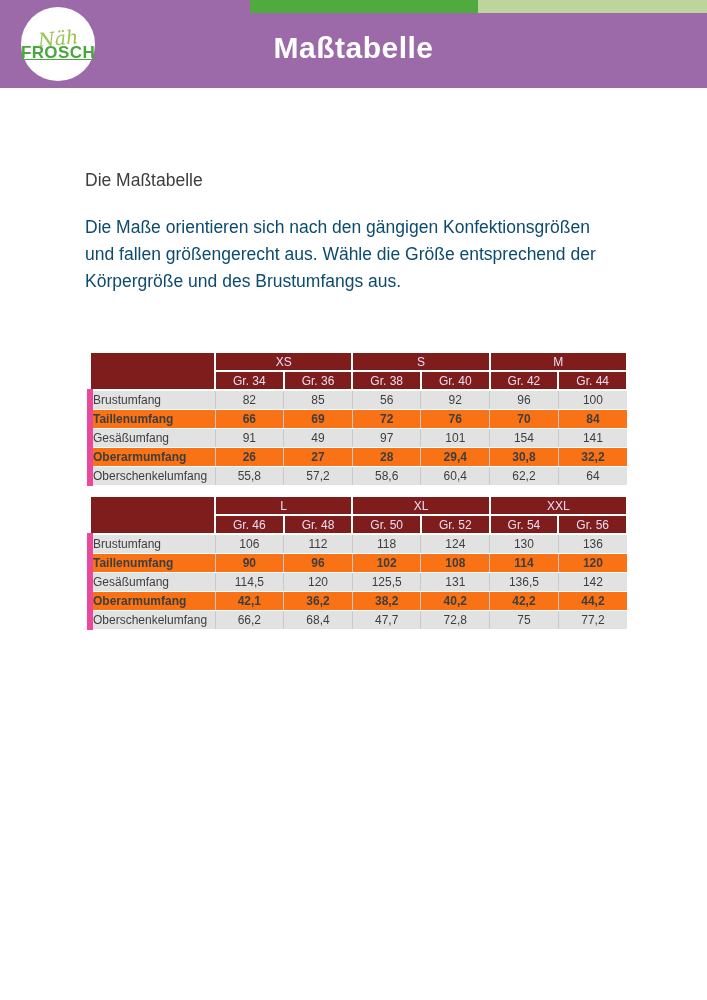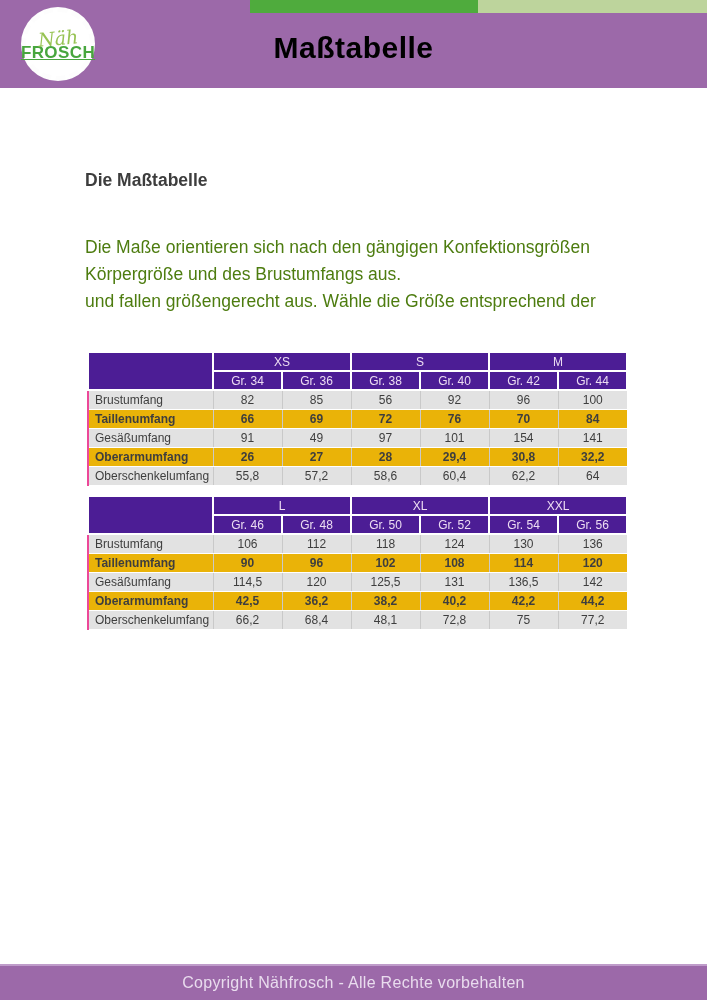--- a/index.html
+++ b/index.html
@@ -5,46 +5,46 @@
   html,body{margin:0;padding:0;}
   body{width:707px;height:1000px;background:#fff;font-family:"Liberation Sans",sans-serif;}
   .page{position:relative;width:707px;height:1000px;background:#fff;overflow:hidden;}
 
   
   .hdr{position:absolute;left:0;top:0;width:707px;height:88px;background:#9c69a9;}
   .bar{position:absolute;top:0;height:13px;}
   .bar-dark{left:250px;width:228px;background:#4fab3d;}
   .bar-light{left:478px;width:229px;background:#bdd49c;}
   .hdr-title{position:absolute;left:0;top:31px;width:707px;margin:0;text-align:center;
-             color:#000000;font-size:30px;font-weight:bold;letter-spacing:0.5px;}
+             color:#ffffff;font-size:30px;font-weight:bold;letter-spacing:0.5px;}
   .logo{position:absolute;left:21px;top:7px;width:64px;height:64px;background:#fff;
         border:5px dashed #fdfdfd;border-radius:50%;display:flex;flex-direction:column;
         align-items:center;justify-content:center;}
   .logo-script{font-family:"DejaVu Serif",serif;font-style:italic;color:#97c353;
                font-size:19px;line-height:17px;transform:rotate(-5deg);}
   .logo-caps{font-size:17px;font-weight:bold;color:#48a63e;letter-spacing:0.4px;line-height:12px;text-decoration:underline;}
 
   
-  .heading{position:absolute;left:85px;top:170px;margin:0;font-size:17.5px;font-weight:bold;color:#3d3d3d;}
-  .para{position:absolute;left:85px;top:214px;width:560px;font-size:17.5px;line-height:27px;color:#4d7c0f;margin-top:20px;}
+  .heading{position:absolute;left:85px;top:170px;margin:0;font-size:17.5px;font-weight:normal;color:#3d3d3d;}
+  .para{position:absolute;left:85px;top:214px;width:560px;font-size:17.5px;line-height:27px;color:#0c4a6e;}
 
   
   .mtable{position:absolute;left:87px;width:541px;border-collapse:collapse;table-layout:fixed;
           font-size:12px;color:#3e3e3e;}
   .t1{top:351px;}
   .t2{top:495px;}
   .c-label{width:125px;}
-  .mtable th{background:#4c1d95;color:#ecdcf2;font-weight:normal;height:17px;
+  .mtable th{background:#7f1d1d;color:#ecdcf2;font-weight:normal;height:17px;
              border:2px solid #ffffff;padding:0;text-align:center;}
   .mtable th.corner{border:2px solid #ffffff;}
   .mtable td{height:18px;padding:0;text-align:center;border-left:1px solid #c9c9c9;
              border-top:1px solid #ffffff;border-bottom:1px solid #ffffff;}
-  .mtable td.lbl{text-align:left;padding-left:6px;border-left:2px solid #ec4899;}
+  .mtable td.lbl{text-align:left;border-left:6px solid #ec4899;}
   tr.shaded td{background:#e2e2e2;}
-  tr.plain td{background:#eab308;font-weight:bold;}
+  tr.plain td{background:#f97316;font-weight:bold;}
 
   
   .ftr{position:absolute;left:0;top:964px;width:707px;height:36px;background:#9c69a9;
        border-top:2px solid #bf9cca;box-sizing:border-box;display:flex;align-items:center;justify-content:center;}
   .ftr span{color:#e9dcee;font-size:16px;letter-spacing:0.3px;}
 </style>
 </head>
 <body>
 
 <div class="page">
@@ -56,22 +56,22 @@
       <div class="logo-script">Näh</div>
       <div class="logo-caps">FROSCH</div>
     </div>
     <h1 class="hdr-title">Maßtabelle</h1>
   </div>
 
   <h2 class="heading">Die Maßtabelle</h2>
 
   <div class="para">
     <div>Die Maße orientieren sich nach den gängigen Konfektionsgrößen</div>
+    <div>und fallen größengerecht aus. Wähle die Größe entsprechend der</div>
     <div>Körpergröße und des Brustumfangs aus.</div>
-    <div>und fallen größengerecht aus. Wähle die Größe entsprechend der</div>
   </div>
 
   <table class="mtable t1">
     <colgroup>
         <col class="c-label">
         <col>
         <col>
         <col>
         <col>
         <col>
@@ -191,36 +191,33 @@
         <td class="lbl">Gesäßumfang</td>
         <td>114,5</td>
         <td>120</td>
         <td>125,5</td>
         <td>131</td>
         <td>136,5</td>
         <td>142</td>
       </tr>
       <tr class="plain">
         <td class="lbl">Oberarmumfang</td>
-        <td>42,5</td>
+        <td>42,1</td>
         <td>36,2</td>
         <td>38,2</td>
         <td>40,2</td>
         <td>42,2</td>
         <td>44,2</td>
       </tr>
       <tr class="shaded">
         <td class="lbl">Oberschenkelumfang</td>
         <td>66,2</td>
         <td>68,4</td>
-        <td>48,1</td>
+        <td>47,7</td>
         <td>72,8</td>
         <td>75</td>
         <td>77,2</td>
       </tr>
     </tbody>
   </table>
 
-  <div class="ftr">
-    <span>Copyright Nähfrosch - Alle Rechte vorbehalten</span>
-  </div>
 
 </div>
 
 </body></html>

